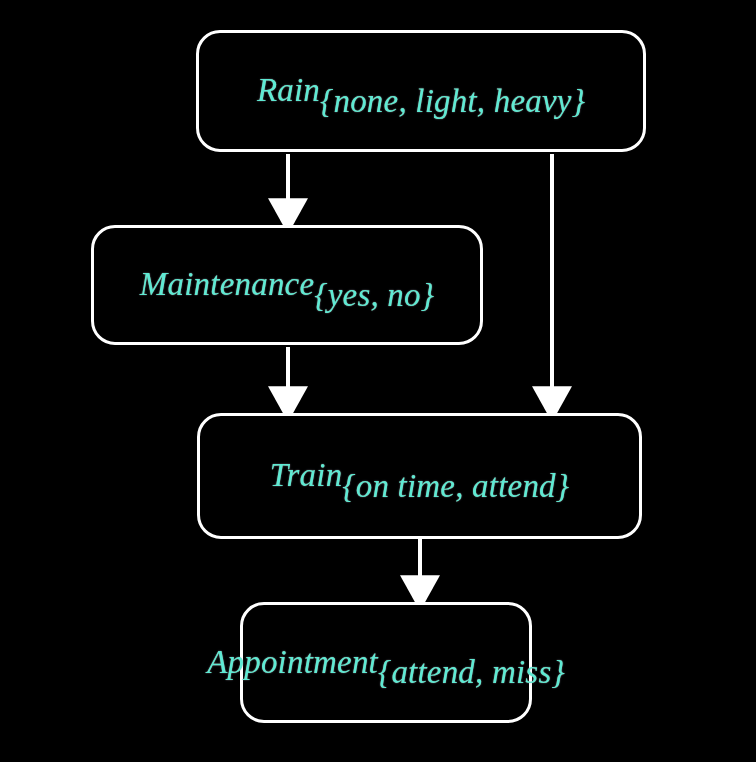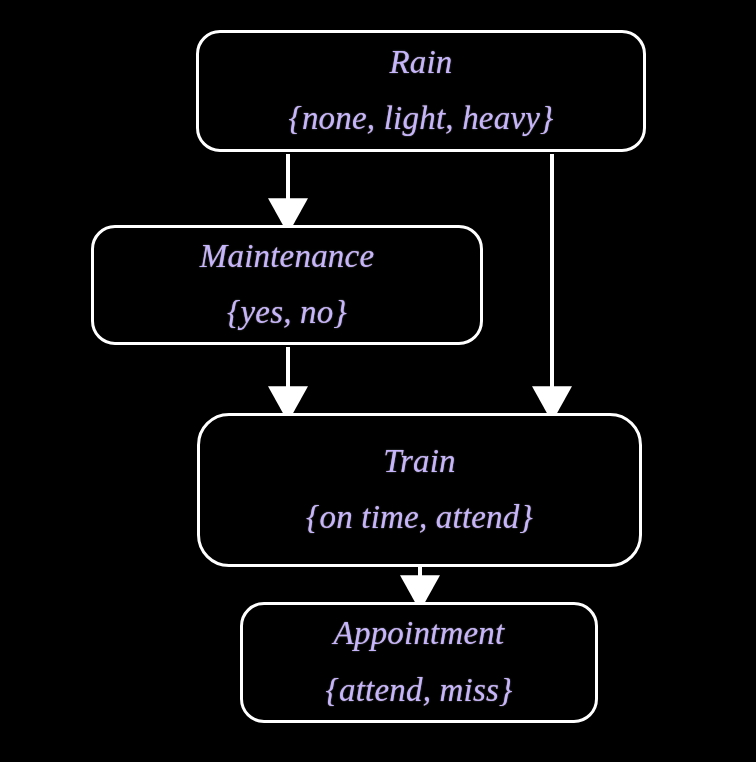--- a/index.html
+++ b/index.html
@@ -28,25 +28,25 @@
     height: 762px;
     pointer-events: none;
   }
   .node {
     position: absolute;
     box-sizing: border-box;
     border: 3px solid #ffffff;
     border-radius: 24px;
     background: #000000;
     display: flex;
-    flex-direction: column;
+    flex-direction: row;
     align-items: center;
     justify-content: center;
     text-align: center;
-    color: #c4b5fd;
+    color: #5eead4;
     z-index: 2;
   }
   .node-name {
     font-style: italic;
     font-size: 33px;
     line-height: 1.08;
     letter-spacing: 0.2px;
     white-space: nowrap;
     text-shadow: 0 0 1px rgba(255,190,140,0.55), 0 0 2px rgba(150,190,255,0.35);
   }
@@ -55,22 +55,22 @@
     font-size: 33px;
     line-height: 1.12;
     letter-spacing: 0.2px;
     white-space: nowrap;
     margin-top: 20px;
     text-shadow: 0 0 1px rgba(255,190,140,0.55), 0 0 2px rgba(150,190,255,0.35);
   }
   
   #node-rain        { left: 196px; top: 30px;  width: 450px; height: 122px; }
   #node-maintenance { left: 91px;  top: 225px; width: 392px; height: 120px; }
-  #node-train       { left: 197px; top: 413px; width: 445px; height: 154px; border-radius: 32px; }
-  #node-appointment { left: 240px; top: 602px; width: 358px; height: 121px; }
+  #node-train       { left: 197px; top: 413px; width: 445px; height: 126px; }
+  #node-appointment { left: 240px; top: 602px; width: 292px; height: 121px; }
 </style>
 </head>
 <body>
 
 <div id="diagram-canvas">
 
   <svg id="edge-layer" viewBox="0 0 756 762" width="756" height="762" xmlns="http://www.w3.org/2000/svg">
     <defs>
       <marker id="arrowhead" markerWidth="9" markerHeight="10" refX="1.2" refY="5" orient="auto" markerUnits="strokeWidth">
         <path d="M0,0 L9,5 L0,10 Z" fill="#ffffff"></path>

